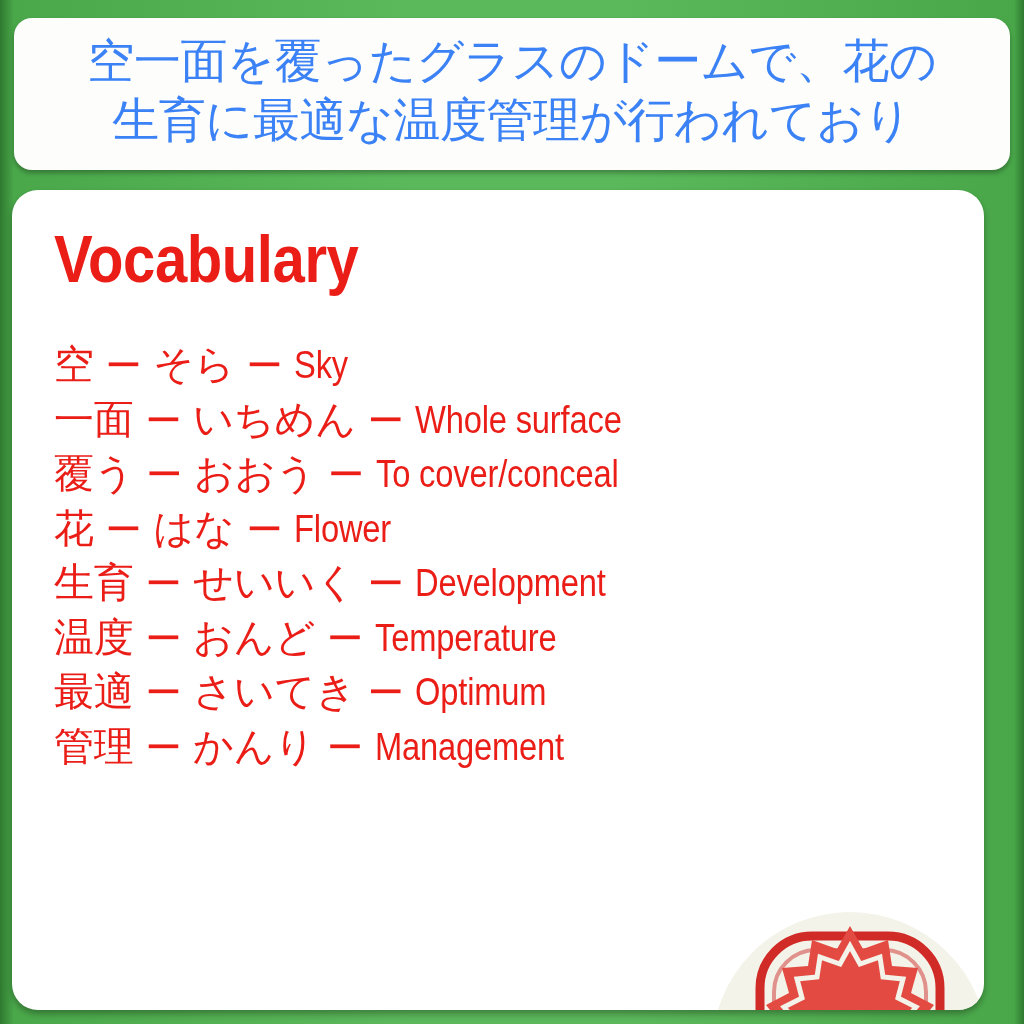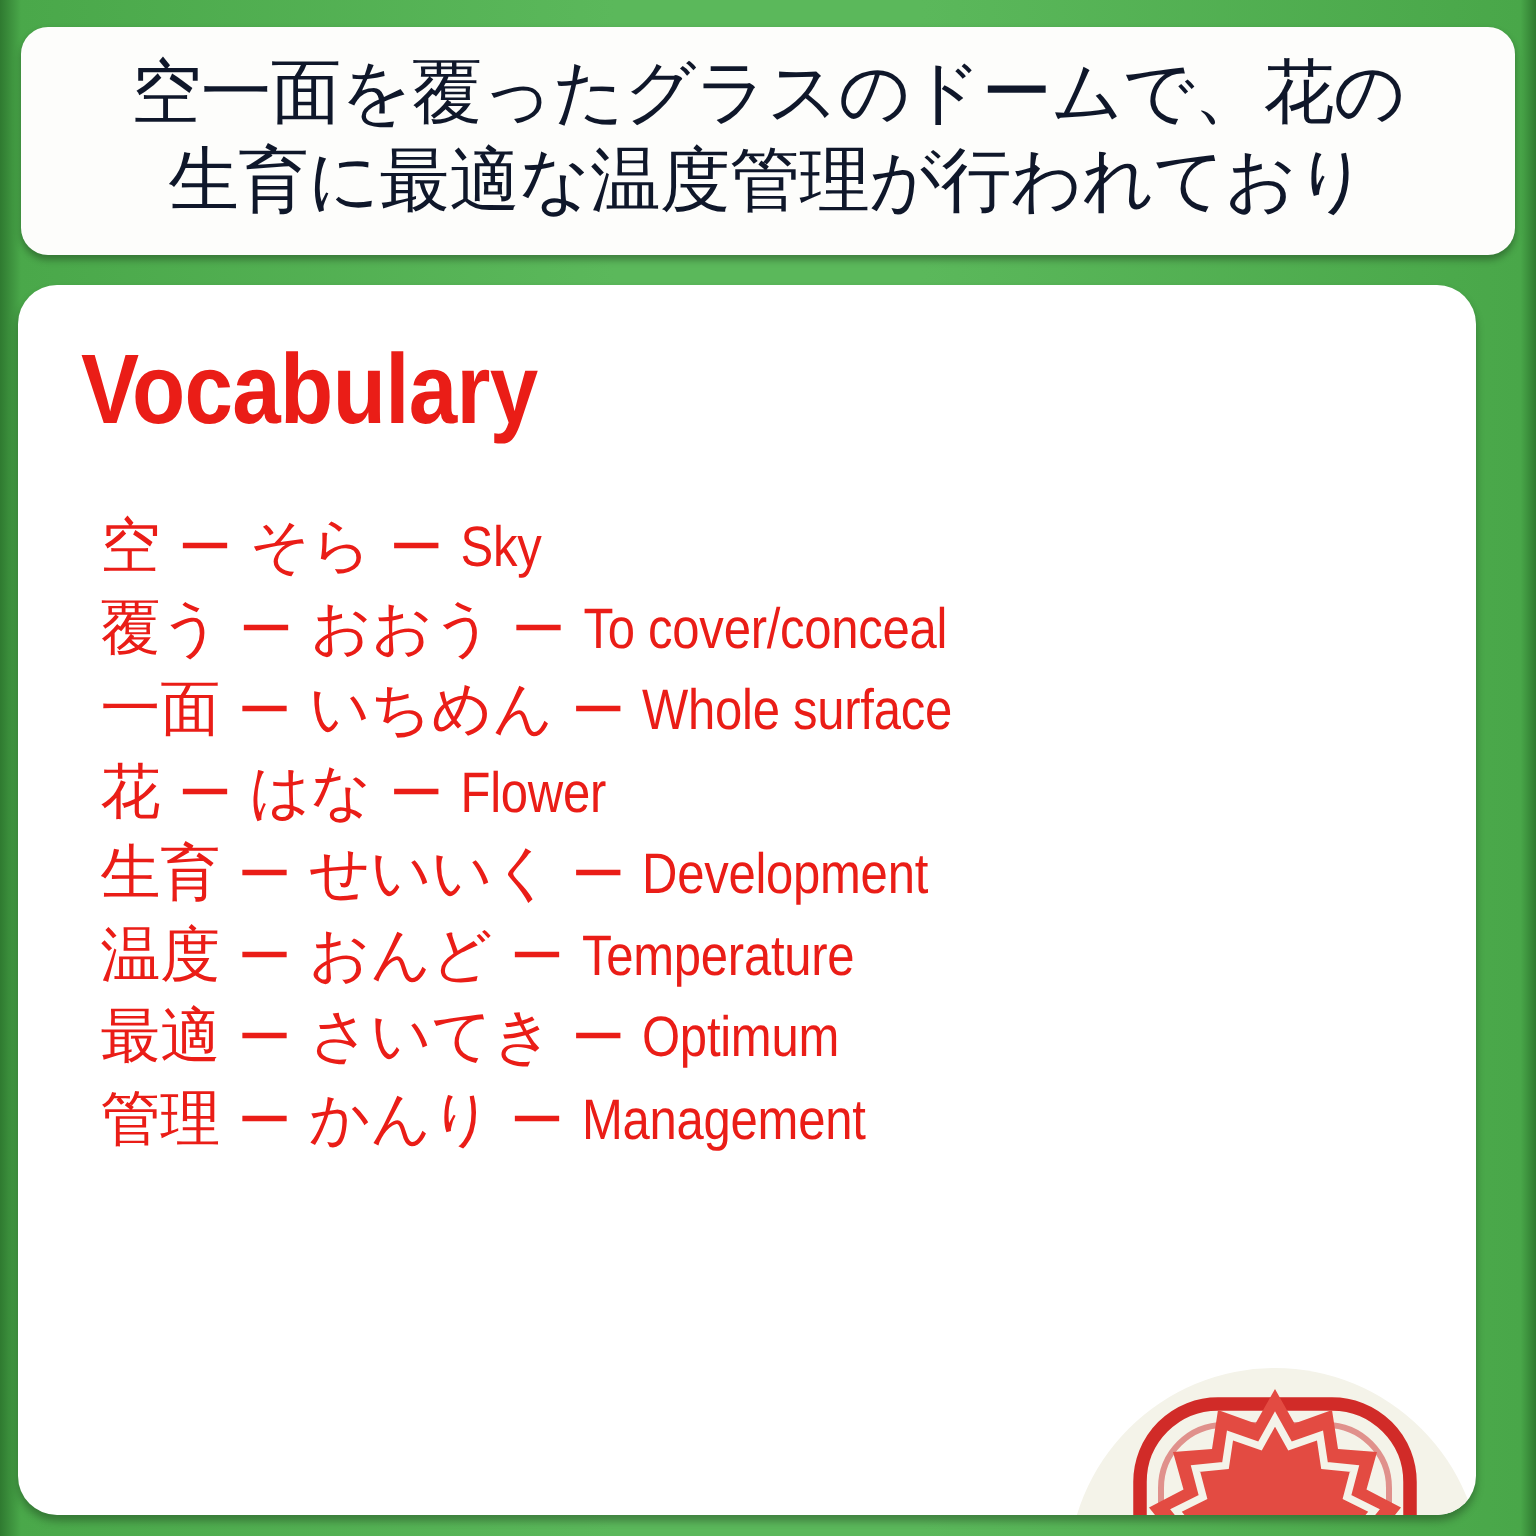--- a/index.html
+++ b/index.html
@@ -38,21 +38,21 @@
     box-sizing: border-box;
     background: #fdfdfb;
     border-radius: 18px;
     box-shadow: 0 3px 5px rgba(0,0,0,0.30);
     display: flex;
     align-items: center;
     justify-content: center;
     padding: 4px 14px 10px 14px;
   }
   #caption-text {
-    color: #0f172a;
+    color: #3b82f6;
     font-size: 47px;
     line-height: 1.25;
     text-align: center;
     letter-spacing: -0.5px;
     white-space: pre-line;
     font-weight: 400;
   }
 
   
   #vocab-panel {
@@ -79,21 +79,20 @@
     transform: scaleX(0.88);
     transform-origin: left center;
     line-height: 1;
   }
 
   #vocab-list {
     position: absolute;
     left: 42px;
     top: 148px;
     right: 10px;
-    margin-left: 13px;
   }
   .vocab-row {
     color: #ea1d17;
     font-size: 39px;
     line-height: 53.5px;
     white-space: nowrap;
     letter-spacing: -0.2px;
   }
   .vocab-row .jp {
     font-size: 40px;
@@ -145,22 +144,22 @@
     <div id="caption-text" class="nosel">空一面を覆ったグラスのドームで、花の
 生育に最適な温度管理が行われており</div>
   </div>
 
   <div id="vocab-panel">
 
     <div id="vocab-title" class="nosel">Vocabulary</div>
 
     <div id="vocab-list">
         <div class="vocab-row"><span class="jp">空</span><span class="dash"> ー </span><span class="jp">そら</span><span class="dash"> ー </span><span class="en">Sky</span></div>
+        <div class="vocab-row"><span class="jp">一面</span><span class="dash"> ー </span><span class="jp">いちめん</span><span class="dash"> ー </span><span class="en">Whole surface</span></div>
         <div class="vocab-row"><span class="jp">覆う</span><span class="dash"> ー </span><span class="jp">おおう</span><span class="dash"> ー </span><span class="en">To cover/conceal</span></div>
-        <div class="vocab-row"><span class="jp">一面</span><span class="dash"> ー </span><span class="jp">いちめん</span><span class="dash"> ー </span><span class="en">Whole surface</span></div>
         <div class="vocab-row"><span class="jp">花</span><span class="dash"> ー </span><span class="jp">はな</span><span class="dash"> ー </span><span class="en">Flower</span></div>
         <div class="vocab-row"><span class="jp">生育</span><span class="dash"> ー </span><span class="jp">せいいく</span><span class="dash"> ー </span><span class="en">Development</span></div>
         <div class="vocab-row"><span class="jp">温度</span><span class="dash"> ー </span><span class="jp">おんど</span><span class="dash"> ー </span><span class="en">Temperature</span></div>
         <div class="vocab-row"><span class="jp">最適</span><span class="dash"> ー </span><span class="jp">さいてき</span><span class="dash"> ー </span><span class="en">Optimum</span></div>
         <div class="vocab-row"><span class="jp">管理</span><span class="dash"> ー </span><span class="jp">かんり</span><span class="dash"> ー </span><span class="en">Management</span></div>
       </div>
 
     <div id="logo-badge">
       <div id="logo-circle"></div>
       <svg id="logo-svg" width="276" height="276" viewBox="0 0 276 276">

